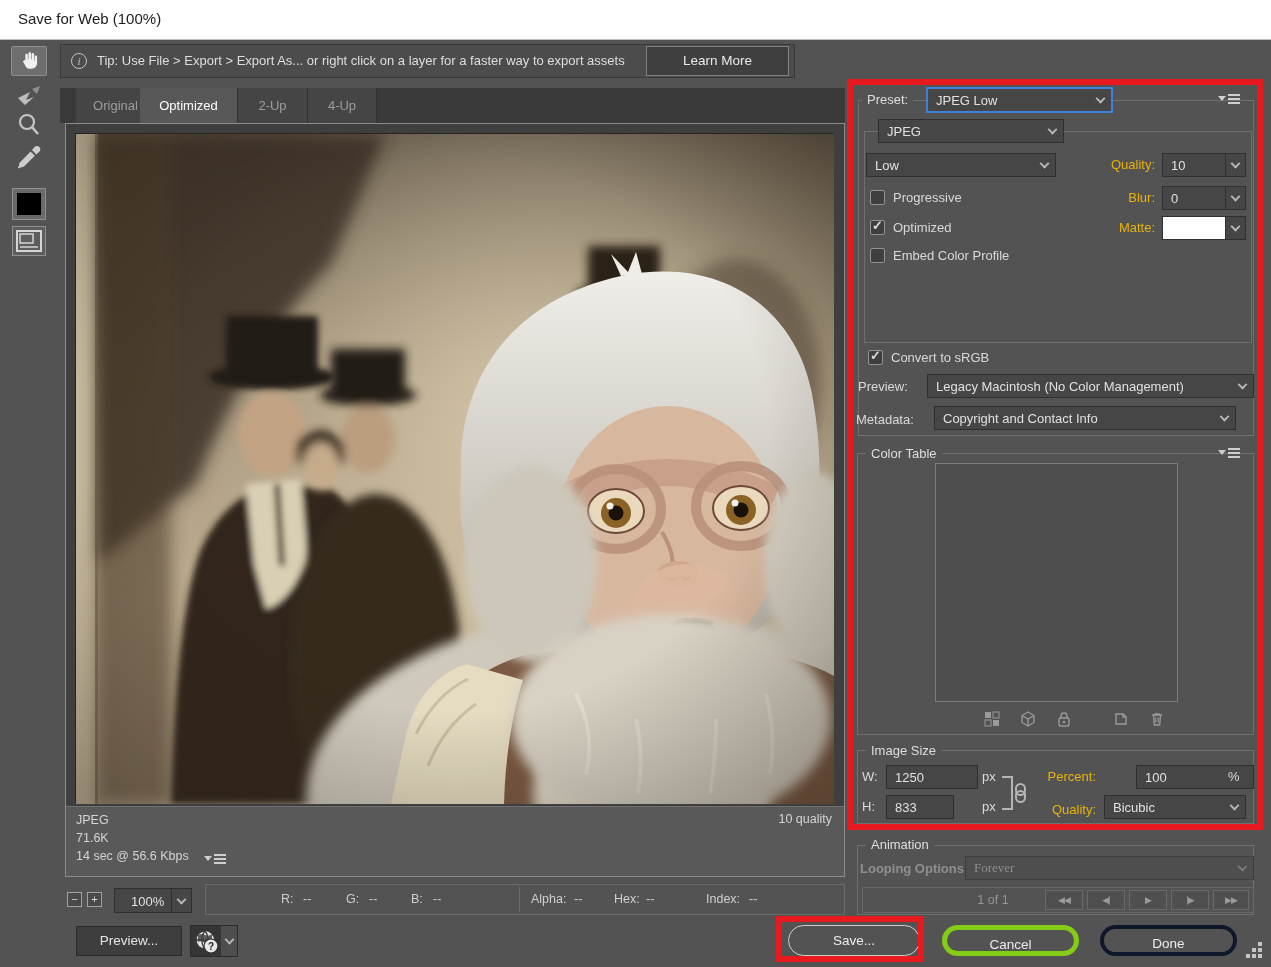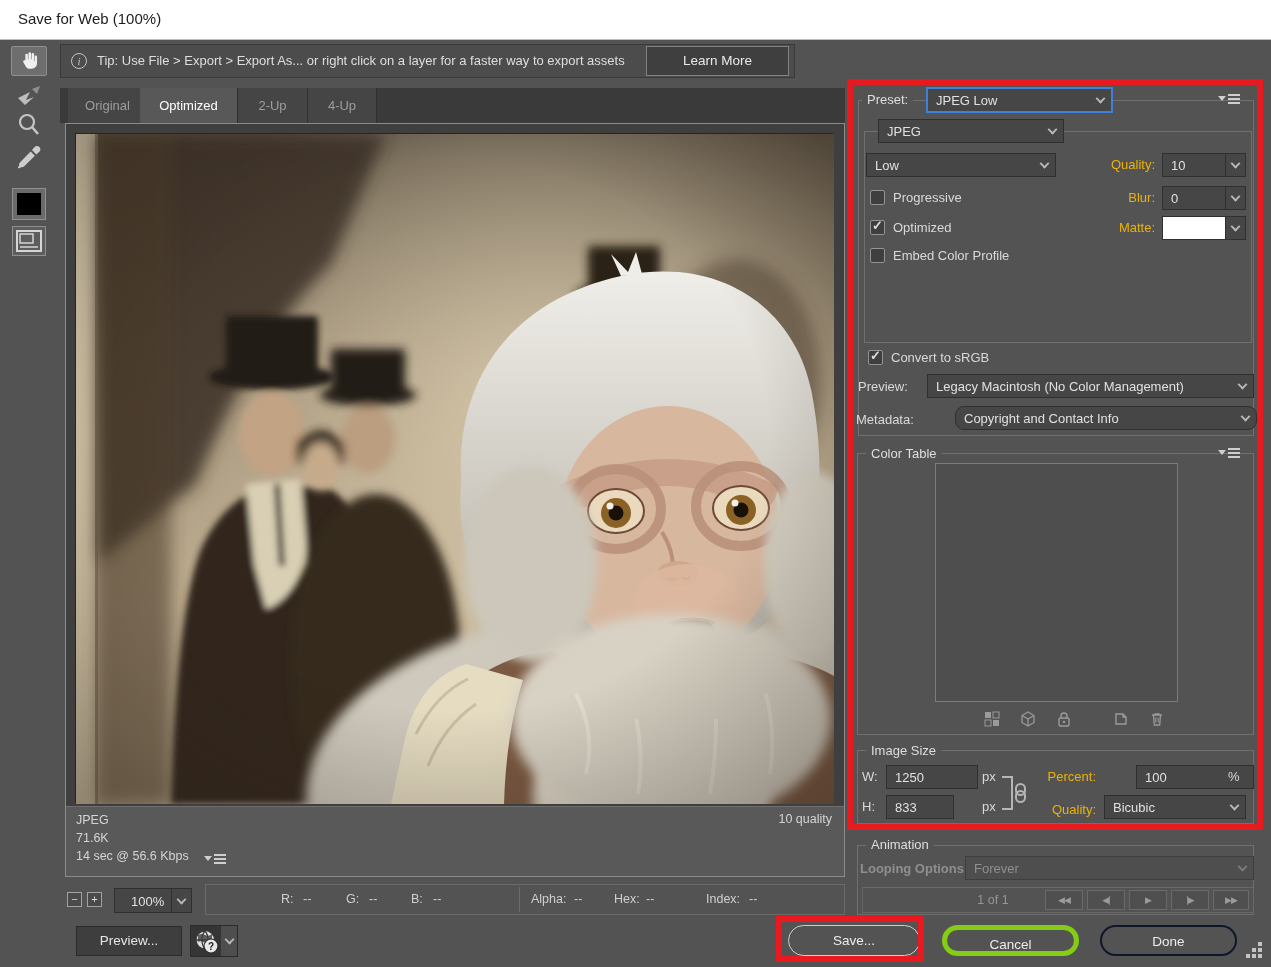--- a/index.html
+++ b/index.html
@@ -45,21 +45,21 @@
   #globebtn { left:190px; top:925px; width:48px; height:32px; border:1px solid #2b2b2b; background:#353535; cursor:pointer; }
   #globebtn .cv { position:absolute; right:0; top:0; bottom:0; width:16px; background:#4e4e4e; }
   
   .grp { border:1px solid #6f6f6f; }
   .legend { position:absolute; background:#535353; padding:0 5px; font-size:13px; color:#dedede; white-space:nowrap; }
   
   .cb { width:15px; height:15px; background:#3f3f3f; border:1px solid #949494; border-radius:2px; cursor:pointer; position:absolute; }
   .cb.on::after { content:"✓"; position:absolute; left:1px; top:-3px; color:#dcdcdc; font-size:13px; font-weight:bold; }
   .rlab { position:absolute; text-align:right; font-size:13px; color:#eab308; white-space:nowrap; }
   .dis .val, .dis.rlab { color:#8f8f8f !important; }
-  .dd.dis { background:#4e4e4e; border-color:#3e3e3e; }
+  .dd.dis { background:#4e4e4e; border-color:#3e3e3e;font-family:Liberation Serif, serif; }
   .dd.dis .chev { border-color:#7b7b7b; }
   
   #ct-area { left:935px; top:463px; width:243px; height:239px; background:#4e4e4e; border:1px solid #7c7c7c; }
   .ct-ic { position:absolute; top:711px; width:16px; height:16px; cursor:pointer; }
   
   #framebar { left:862px; top:887px; width:392px; height:26px; border:1px solid #686868; }
   .pbtn { position:absolute; top:2px; width:38px; height:20px; background:#4f4f4f; border:1px solid #6a6a6a; color:#9b9b9b; font-size:9px; text-align:center; line-height:18px; letter-spacing:-1px; cursor:pointer; }
   
   .pill { position:absolute; height:31px; border-radius:16px; background:transparent; color:#ececec; font-size:13.5px; text-align:center; line-height:29px; cursor:pointer; }
   
@@ -120,21 +120,21 @@
     </span>
   </div>
 
   <div class="abs" id="tipbar">
     <span class="info-ic">i</span>
     <span id="tiptext">Tip: Use File &gt; Export &gt; Export As...  or right click on a layer for a faster way to export assets</span>
   </div>
   <div class="abs" id="learnmore">Learn More</div>
 
   <div class="abs" id="tabbar">
-    <div class="tab" style="left:8px;width:80px;">Original</div>
+    <div class="tab" style="left:16px;width:80px;">Original</div>
     <div class="tab active" style="left:80px;width:98px;">Optimized</div>
     <div class="tab" style="left:178px;width:70px;">2-Up</div>
     <div class="tab" style="left:248px;width:69px;">4-Up</div>
   </div>
 
   <div class="abs" id="frame"></div>
   <div class="abs" id="photo">
     <svg width="758" height="670" viewBox="0 0 758 670">
       <defs>
         <linearGradient id="bgG" x1="0" y1="0" x2="0" y2="1">
@@ -354,21 +354,21 @@
 
   <div class="cb on" style="left:868px;top:350px;"></div>
   <span class="abs txt" style="left:891px;top:350px;">Convert to sRGB</span>
 
   <span class="abs txt" style="left:858px;top:379px;">Preview:</span>
   <div class="abs dd" style="left:927px;top:374px;width:327px;height:24px;">
     <span class="val">Legacy Macintosh (No Color Management)</span>
     <i class="chev"></i>
   </div>
   <span class="abs txt" style="left:856px;top:412px;">Metadata:</span>
-  <div class="abs dd" style="left:955px;top:406px;width:302px;height:24px;border-radius:9px;">
+  <div class="abs dd" style="left:934px;top:406px;width:302px;height:24px;">
     <span class="val">Copyright and Contact Info</span>
     <i class="chev"></i>
   </div>
 
   <div class="abs grp" style="left:857px;top:453px;width:397px;height:282px;"></div>
   <span class="legend" style="left:866px;top:446px;">Color Table</span>
   <span class="menu-ic" style="position:absolute;left:1218px;top:447px;">
       <i class="tri"></i>
       <i class="l l1"></i>
       <i class="l l2"></i>
@@ -450,21 +450,21 @@
     <span class="abs" style="left:80px;top:5px;width:100px;text-align:center;font-size:12.5px;color:#969696;">1 of 1</span>
     <span class="pbtn" style="left:182px;">◀◀</span>
     <span class="pbtn" style="left:224px;">◀|</span>
     <span class="pbtn" style="left:266px;">▶</span>
     <span class="pbtn" style="left:308px;">|▶</span>
     <span class="pbtn" style="left:350px;width:36px;">▶▶</span>
   </div>
 
   <div class="pill" style="left:788px;top:925px;width:132px;border:1px solid #cfcfcf;">Save...</div>
   <div class="pill" style="left:942px;top:925px;width:137px;border:5px solid #84cc16;">Cancel</div>
-  <div class="pill" style="left:1100px;top:925px;width:137px;border:2px solid #0f172a;">Done</div>
+  <div class="pill" style="left:1100px;top:925px;width:137px;border:4px solid #0f172a;">Done</div>
 
   <div class="abs redbox" style="left:847px;top:79px;width:416px;height:751px;"></div>
   <div class="abs redbox" style="left:776px;top:916px;width:148px;height:46px;"></div>
 
   <div class="abs" id="grip">
     <i style="left:12px;top:0;"></i>
     <i style="left:6px;top:6px;"></i>
       <i style="left:12px;top:6px;"></i>
     <i style="left:0;top:12px;"></i>
       <i style="left:6px;top:12px;"></i>

